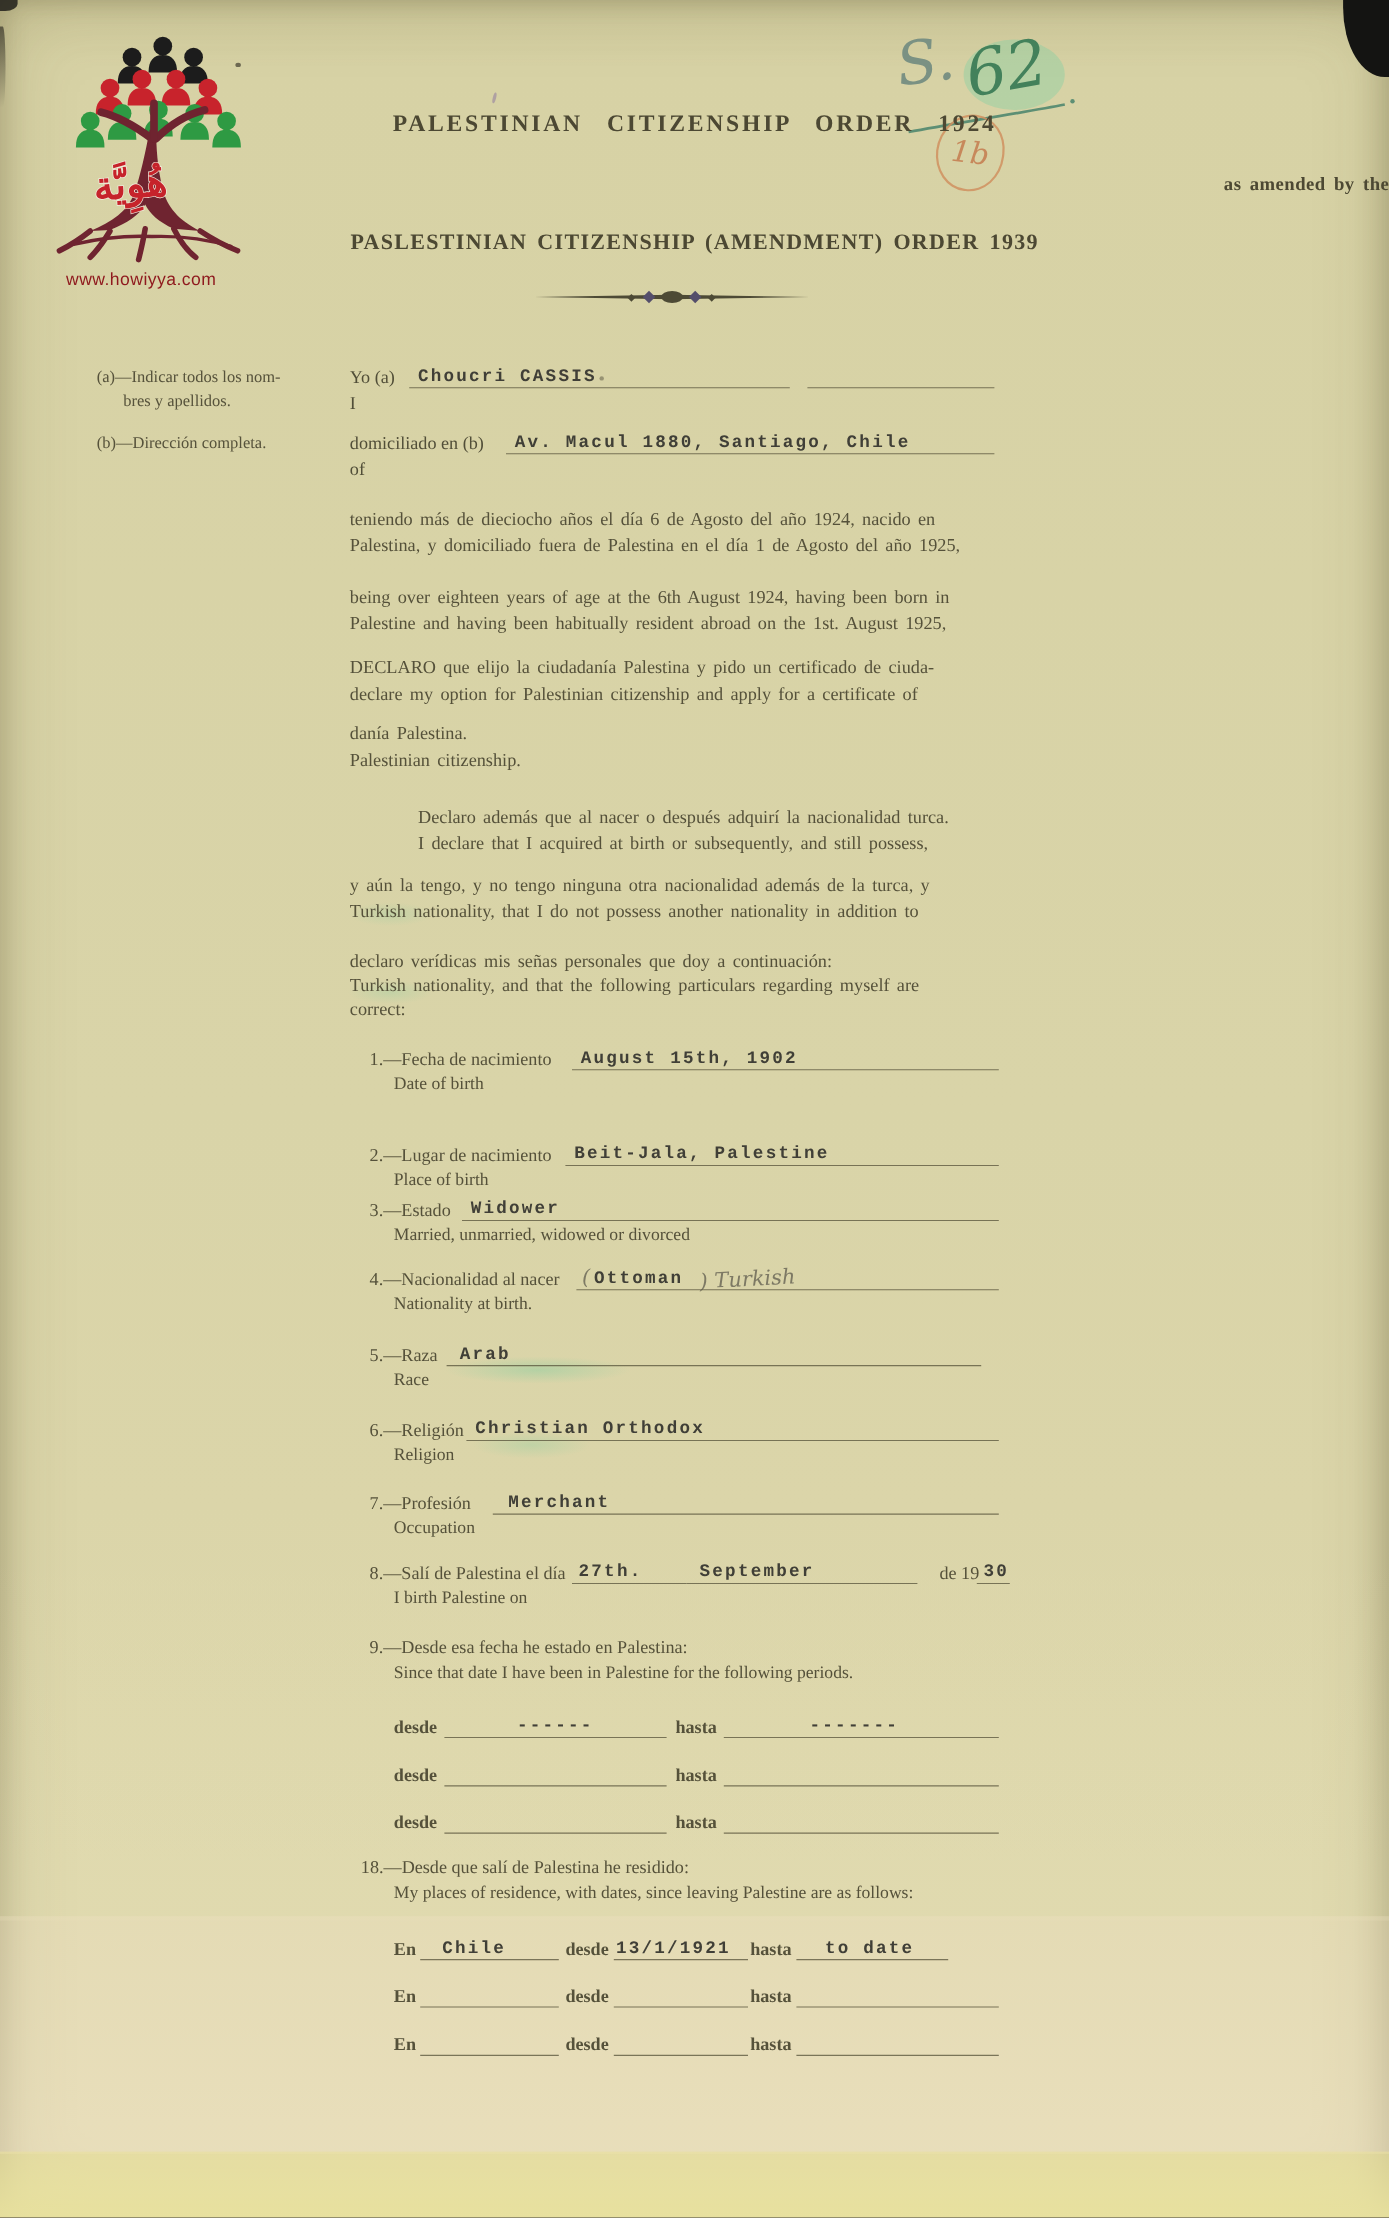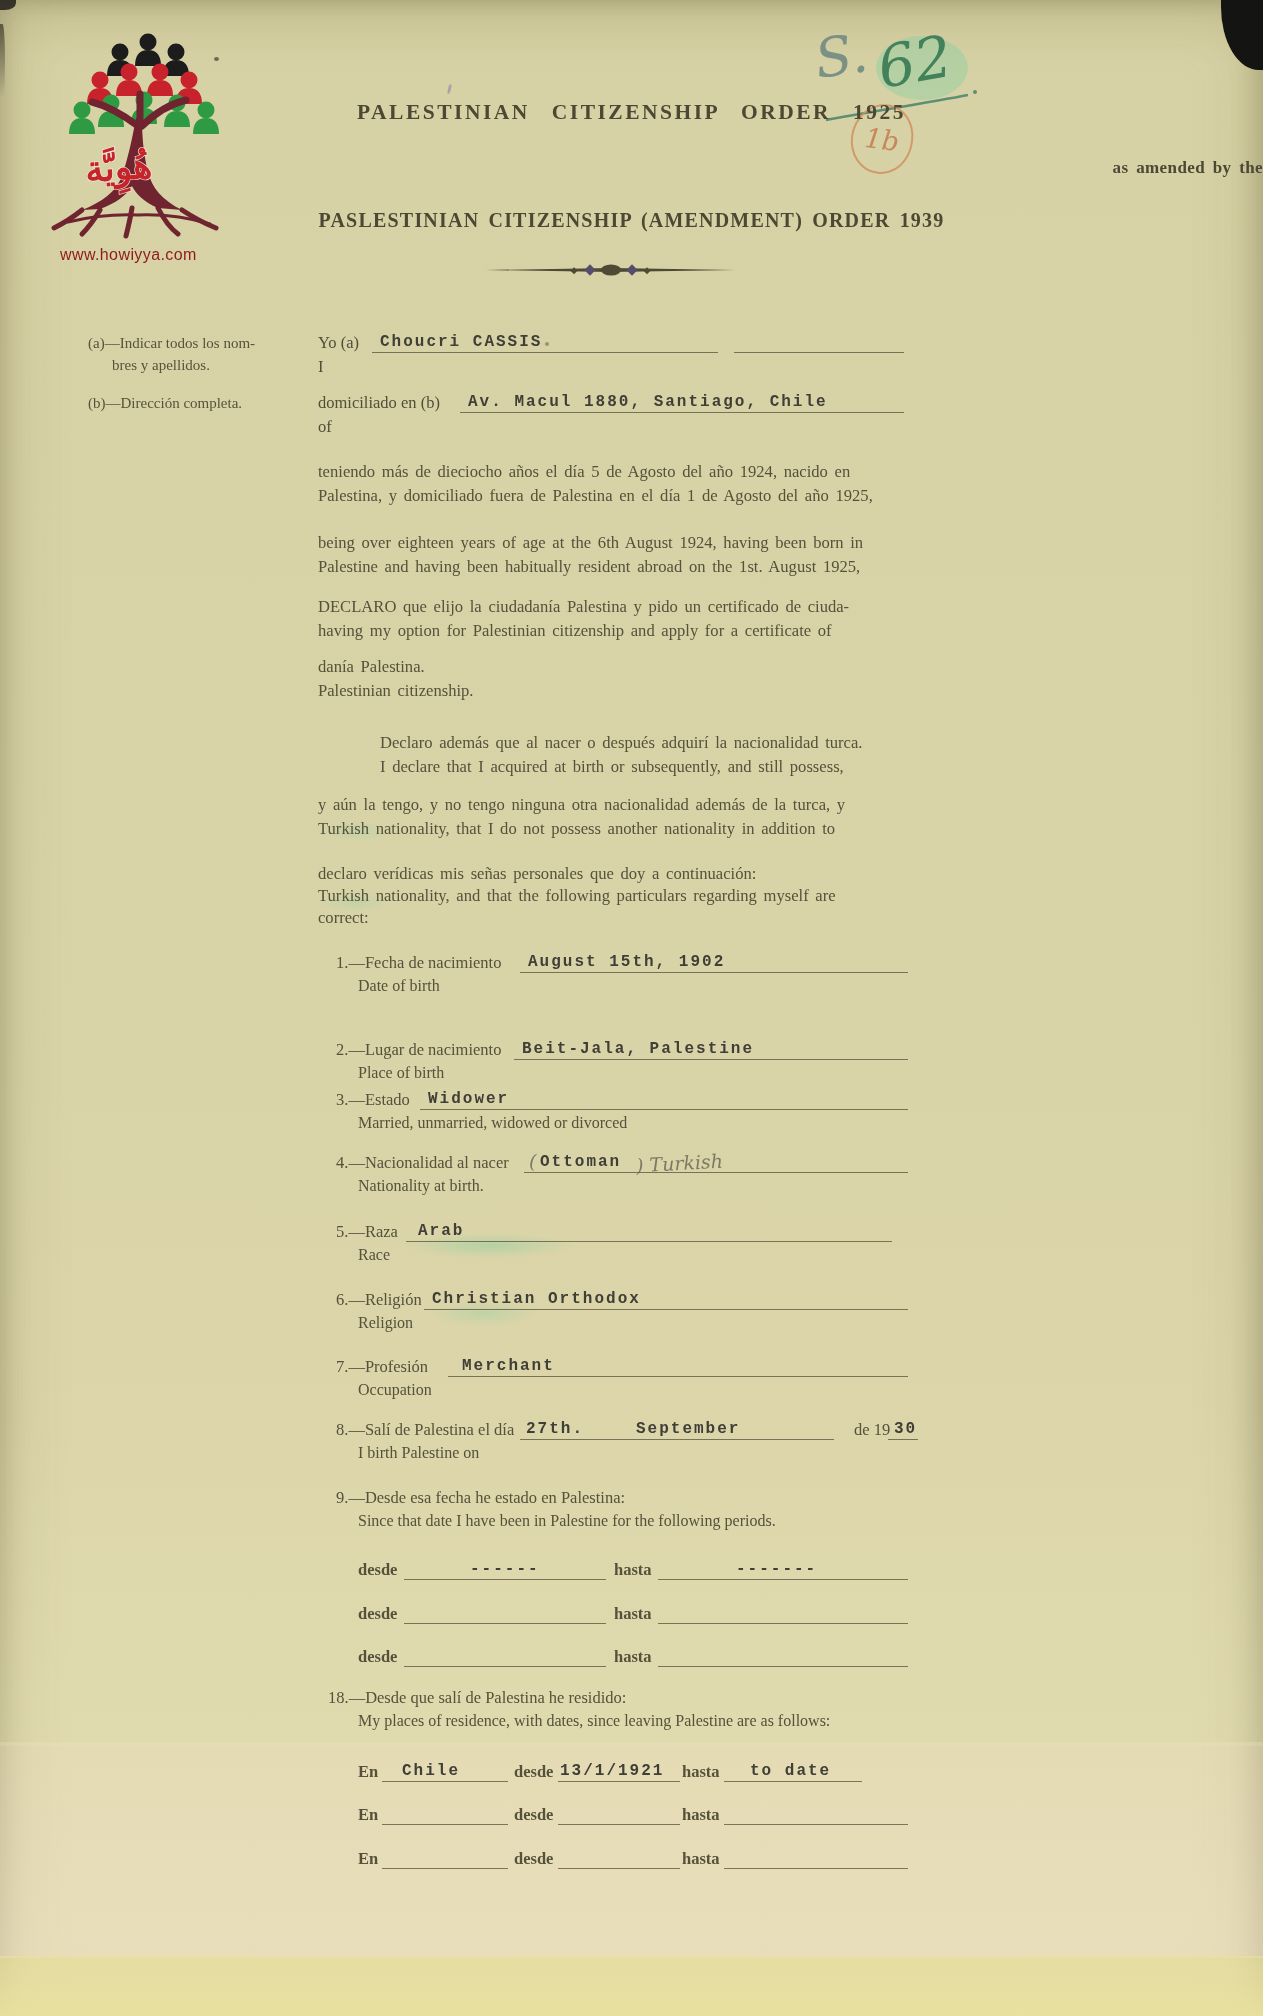--- a/index.html
+++ b/index.html
@@ -128,21 +128,21 @@
     <ellipse cx="112" cy="52" rx="46" ry="32" fill="rgba(126,208,162,.38)"></ellipse>
     <text x="8" y="62" font-size="54" font-style="italic" fill="#7a9183" font-family="DejaVu Serif, serif" transform="rotate(-8 8 62)">S.</text>
     <text x="72" y="72" font-size="58" font-style="italic" fill="#43815b" font-family="DejaVu Serif, serif" transform="rotate(-10 72 72)">62</text>
     <path d="M 16 104 C 60 96 122 86 158 79" stroke="#5d8f74" stroke-width="2.5" fill="none"></path>
     <circle cx="165" cy="76" r="2" fill="#5d8f74"></circle>
   </svg>
   <div class="circle-ref">
     <span>1b</span>
   </div>
 
-  <div class="title1">PALESTINIAN CITIZENSHIP ORDER 1925</div>
+  <div class="title1">PALESTINIAN CITIZENSHIP ORDER 1924</div>
   <div class="subtitle">as amended by the</div>
   <div class="title2">PASLESTINIAN CITIZENSHIP (AMENDMENT) ORDER 1939</div>
   <svg class="abs" style="left:486px;top:262px;" width="250" height="16" viewBox="0 0 250 16">
     <polygon points="0,8 125,6 250,8 125,10" fill="#4d4a35"></polygon>
     <ellipse cx="125" cy="8" rx="10" ry="5.5" fill="#4d4a35"></ellipse>
     <rect x="100" y="4" width="8" height="8" transform="rotate(45 104 8)" fill="#544e6b"></rect>
     <rect x="142" y="4" width="8" height="8" transform="rotate(45 146 8)" fill="#544e6b"></rect>
     <rect x="86" y="6" width="5" height="5" transform="rotate(45 88 8)" fill="#4d4a35"></rect>
     <rect x="159" y="6" width="5" height="5" transform="rotate(45 161 8)" fill="#4d4a35"></rect>
   </svg>
@@ -166,30 +166,30 @@
   <div class="frow" style="top:390px;">
     <span class="lab" style="left:318px;">domiciliado en (b)</span>
     <span class="tval typed" style="left:468px;">Av. Macul 1880, Santiago, Chile</span>
     <span class="seg" style="left:460px;width:444px;"></span>
   </div>
   <div class="frow" style="top:414px;">
     <span class="lab" style="left:318px;">of</span>
   </div>
 
   <div class="para" style="top:460px;">
-    <div>teniendo más de dieciocho años el día 5 de Agosto del año 1924, nacido en</div>
+    <div>teniendo más de dieciocho años el día 6 de Agosto del año 1924, nacido en</div>
     <div>Palestina, y domiciliado fuera de Palestina en el día 1 de Agosto del año 1925,</div>
   </div>
   <div class="para" style="top:531px;">
     <div>being over eighteen years of age at the 6th August 1924, having been born in</div>
     <div>Palestine and having been habitually resident abroad on the 1st. August 1925,</div>
   </div>
   <div class="para" style="top:595px;">
     <div>DECLARO que elijo la ciudadanía Palestina y pido un certificado de ciuda-</div>
-    <div>having my option for Palestinian citizenship and apply for a certificate of</div>
+    <div>declare my option for Palestinian citizenship and apply for a certificate of</div>
   </div>
   <div class="para" style="top:655px;">
     <div>danía Palestina.</div>
     <div>Palestinian citizenship.</div>
   </div>
   <div class="para" style="top:731px;">
     <div class="indent">Declaro además que al nacer o después adquirí la nacionalidad turca.</div>
     <div class="indent">I declare that I acquired at birth or subsequently, and still possess,</div>
   </div>
   <div class="para" style="top:793px;">

